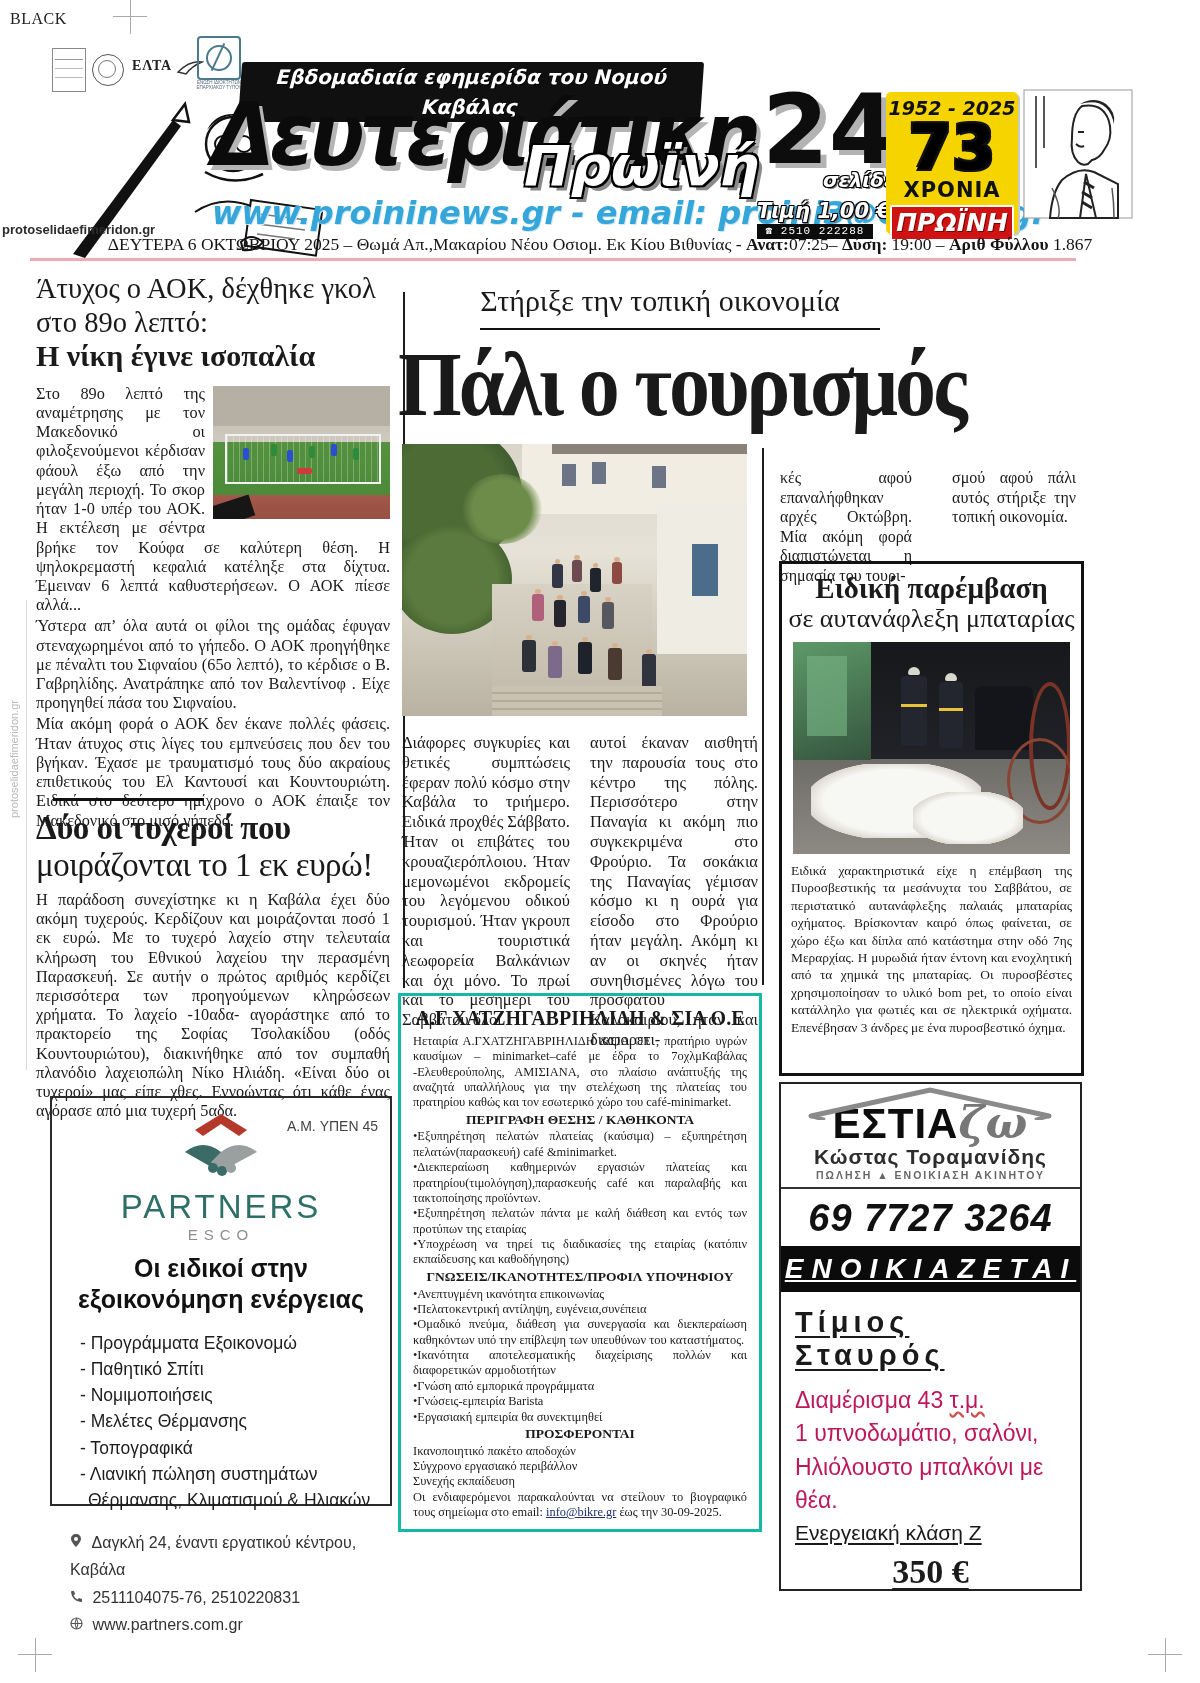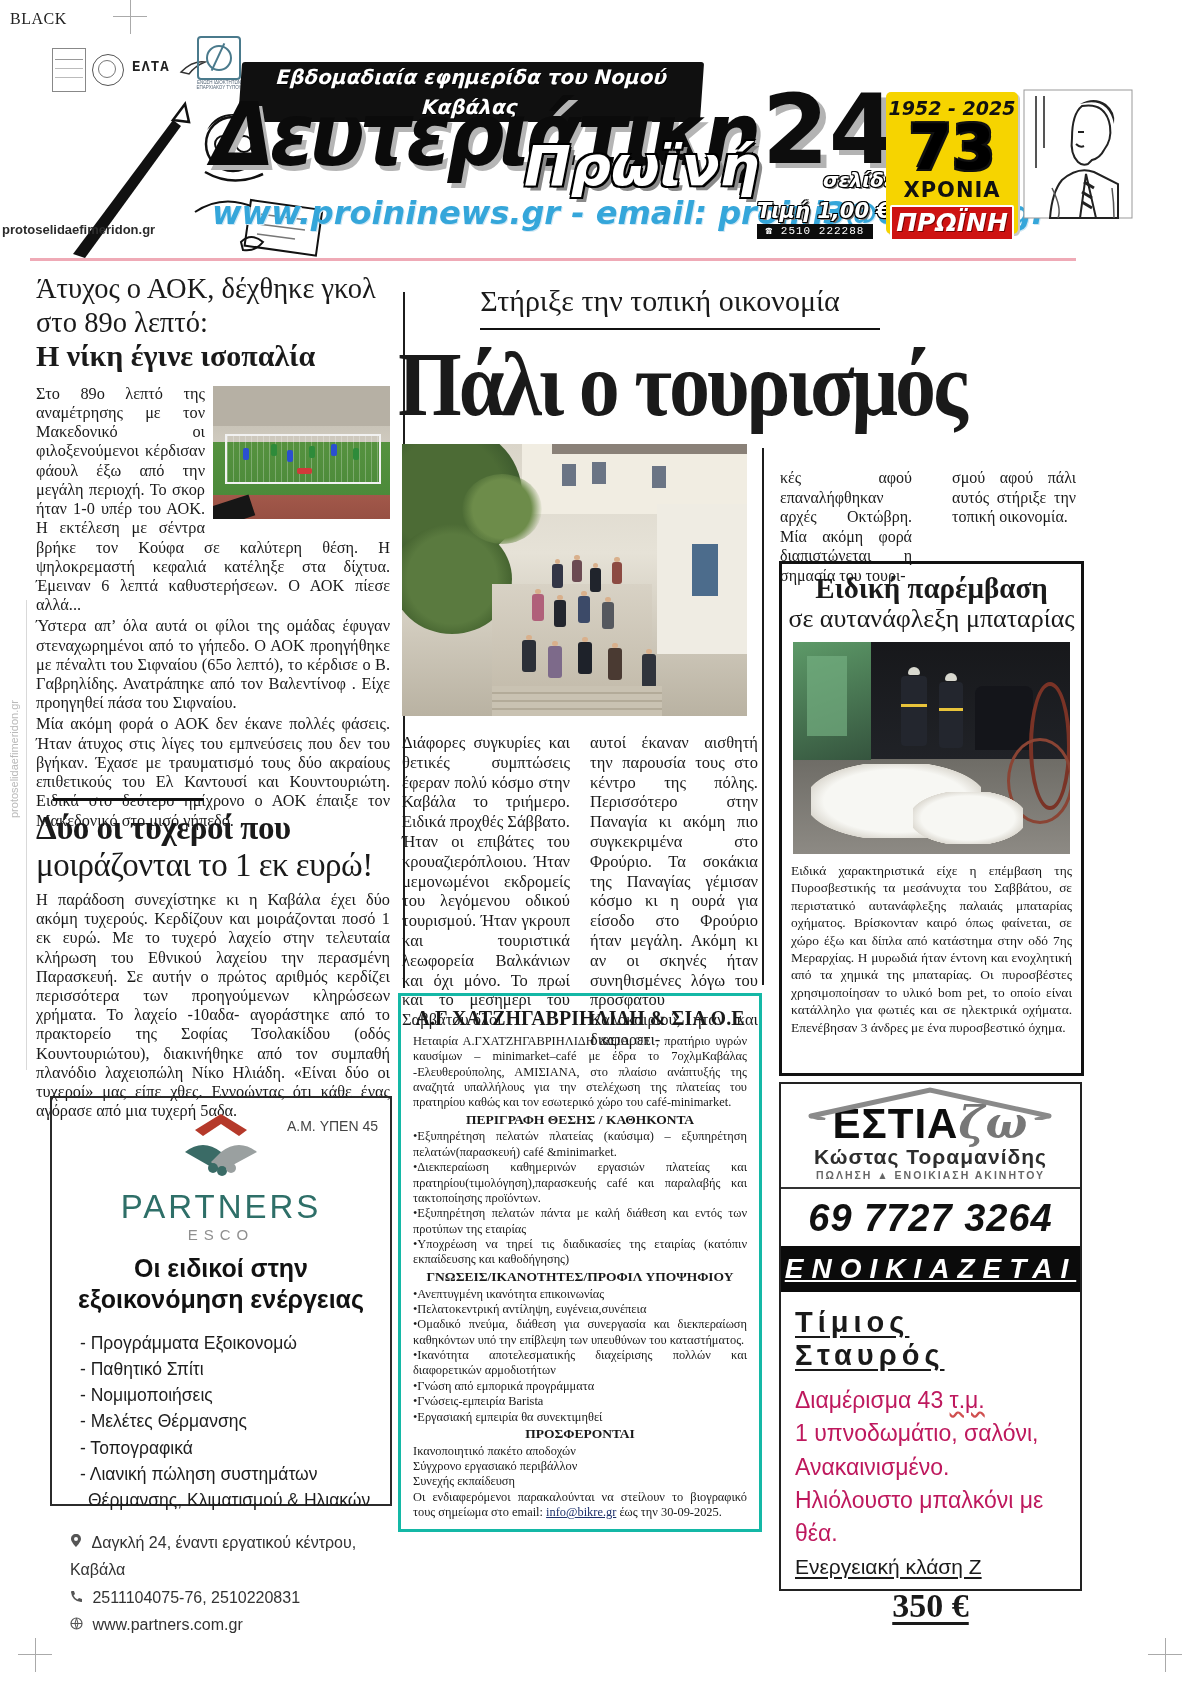--- a/index.html
+++ b/index.html
@@ -38,21 +38,21 @@
   .badge .range{font-family:"DejaVu Sans",sans-serif;font-weight:bold;font-style:italic;
      font-size:19px;color:#111;padding-top:5px;}
   .badge .years{font-family:"DejaVu Sans",sans-serif;font-weight:bold;font-size:62px;line-height:.95;
      color:#000000;text-shadow:-2px -2px 0 #111,2px -2px 0 #111,-2px 2px 0 #111,2px 2px 0 #111;}
   .badge .chronia{font-family:"DejaVu Sans",sans-serif;font-weight:bold;font-size:21px;color:#111;letter-spacing:1px;}
   .badge .brand{background:#ce1312;border:2px solid #fff;margin:3px 4px 4px;border-radius:2px;
      color:#fff;font-family:"DejaVu Sans",sans-serif;font-weight:bold;font-style:italic;
      font-size:25px;line-height:32px;text-shadow:1px 1px 0 #700;}
   .protoselida{font-family:"Liberation Sans",sans-serif;font-weight:bold;font-size:13px;color:#2b2b2b;}
   .stamp{border:1px solid #888;}
-  .elta{font-family:Liberation Mono, monospace;font-weight:bold;font-size:14px;color:#222;letter-spacing:1px;}
+  .elta{font-family:Liberation Serif, serif;font-weight:bold;font-size:14px;color:#222;letter-spacing:1px;}
   .edit-caption{font-family:"Liberation Sans",sans-serif;font-size:4.5px;color:#567;line-height:1.2;text-align:center;}
 
   .dateline{font-size:17.5px;white-space:nowrap;color:#151515;}
   .dateline b{font-weight:bold;}
   .rule-pink{background:#efaab6;height:3px;}
   .vrule{background:#1c1c1c;width:1.5px;}
 
   
   .h-light{font-size:28.5px;line-height:1.18;font-weight:normal;}
   .h-bold{font-size:30px;line-height:1.15;font-weight:bold;}
@@ -207,20 +207,23 @@
     <path d="M14 8 L14 80 M22 8 L22 60" stroke="#555" stroke-width="2"></path>
     <path d="M60 18 Q84 14 88 38 Q90 52 82 62 Q78 70 70 72 L66 76 Q60 78 56 74 Q48 66 50 50 Q50 26 60 18 Z" fill="#fff" stroke="#222" stroke-width="2"></path>
     <path d="M58 16 Q86 8 92 36 Q94 24 84 16 Q72 8 58 16 Z" fill="#222"></path>
     <path d="M56 44 L62 44 M54 56 Q58 60 62 58" stroke="#222" stroke-width="2" fill="none"></path>
     <path d="M40 92 Q56 78 72 84 L96 96 L96 130 L28 130 Q30 104 40 92 Z" fill="#fff" stroke="#222" stroke-width="2"></path>
     <path d="M64 86 L74 130 L58 130 Z" fill="#fff" stroke="#222" stroke-width="2"></path>
     <path d="M62 94 L72 100 M60 104 L70 110 M60 114 L70 120" stroke="#222" stroke-width="3"></path>
     <path d="M30 100 Q40 120 36 130 M90 100 Q92 114 92 130" stroke="#555" stroke-width="1.5" fill="none"></path>
   </svg>
 
+  <div class="abs dateline ctr" style="left:0;top:234px;width:1200px;">
+    <span>ΔΕΥΤΕΡΑ 6 ΟΚΤΩΒΡΙΟΥ 2025 – Θωμά Απ.,Μακαρίου Νέου Οσιομ. Εκ Κίου Βιθυνίας - </span><b>Ανατ:</b><span>07:25– </span><b>Δύση:</b><span> 19:00 – </span><b>Αριθ Φύλλου</b><span> 1.867</span>
+  </div>
   <div class="abs rule-pink" style="left:30px;top:258px;width:1046px;"></div>
 
   <div class="abs vrule" style="left:403px;top:292px;height:696px;"></div>
   <div class="abs vrule" style="left:762px;top:448px;height:537px;"></div>
 
   <div class="abs" style="left:36px;top:272px;width:354px;">
     <div class="h-light">Άτυχος ο ΑΟΚ, δέχθηκε γκολ στο 89ο λεπτό:</div>
     <div class="h-bold">Η νίκη έγινε ισοπαλία</div>
     <div class="bodytext just" style="margin-top:10px;">
       <div class="photo fb-photo" style="position:relative;float:right;width:177px;height:133px;margin:2px 0 6px 8px;">
@@ -382,20 +385,19 @@
       <div class="eowner">Κώστας Τοραμανίδης</div>
       <div class="etag">ΠΩΛΗΣΗ ▲ ΕΝΟΙΚΙΑΣΗ ΑΚΙΝΗΤΟΥ</div>
     </div>
     <div style="border-top:2px solid #333;margin-top:6px;"></div>
     <div class="ephone ctr" style="padding:8px 0 6px;">69 7727 3264</div>
     <div class="eband"><span>ΕΝΟΙΚΙΑΖΕΤΑΙ</span></div>
     <div style="padding:14px 14px 0;">
       <div class="elist-title">Τίμιος Σταυρός</div>
       <div class="eline" style="margin-top:12px;"><span>Διαμέρισμα 43 </span><span class="sq">τ.μ.</span></div>
       <div class="eline">1 υπνοδωμάτιο, σαλόνι,</div>
-      <div class="eline">Ανακαινισμένο.</div>
       <div class="eline">Ηλιόλουστο μπαλκόνι με θέα.</div>
       <div class="eenergy" style="margin-top:4px;">Ενεργειακή κλάση Ζ</div>
       <div class="eprice" style="margin-top:8px;">350 €</div>
     </div>
   </div>
 
 </div>
 
 </body></html>

